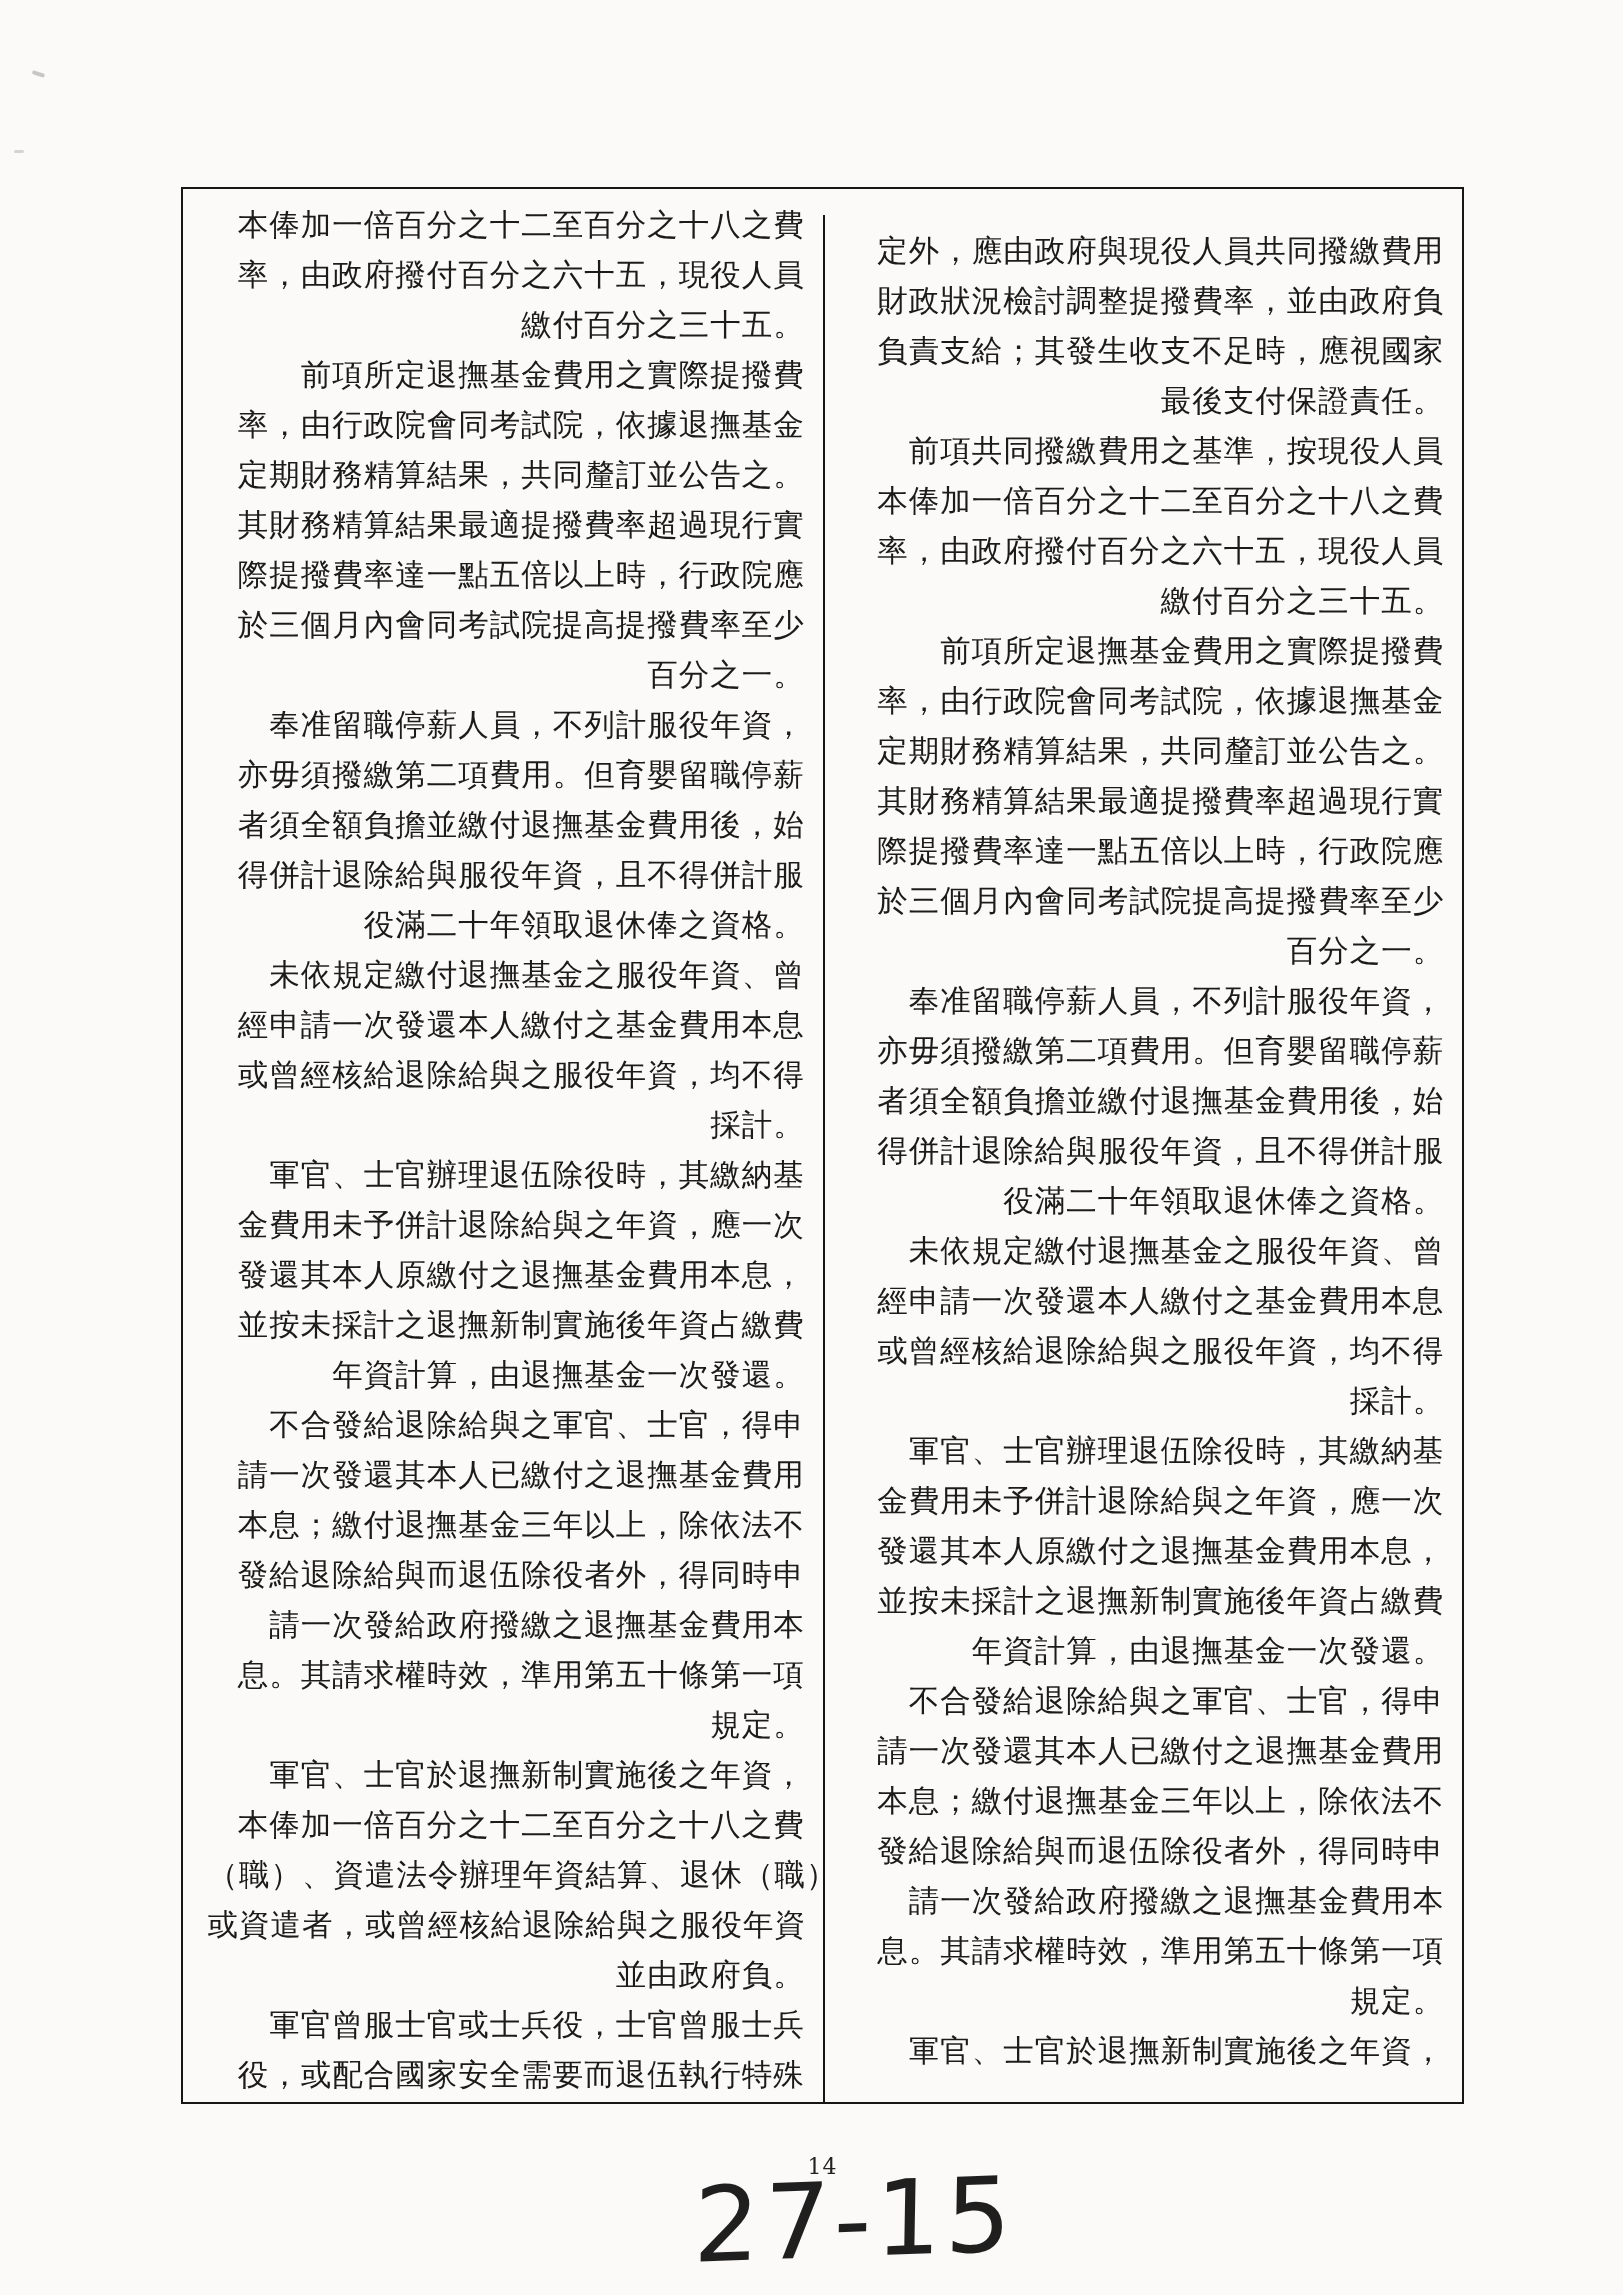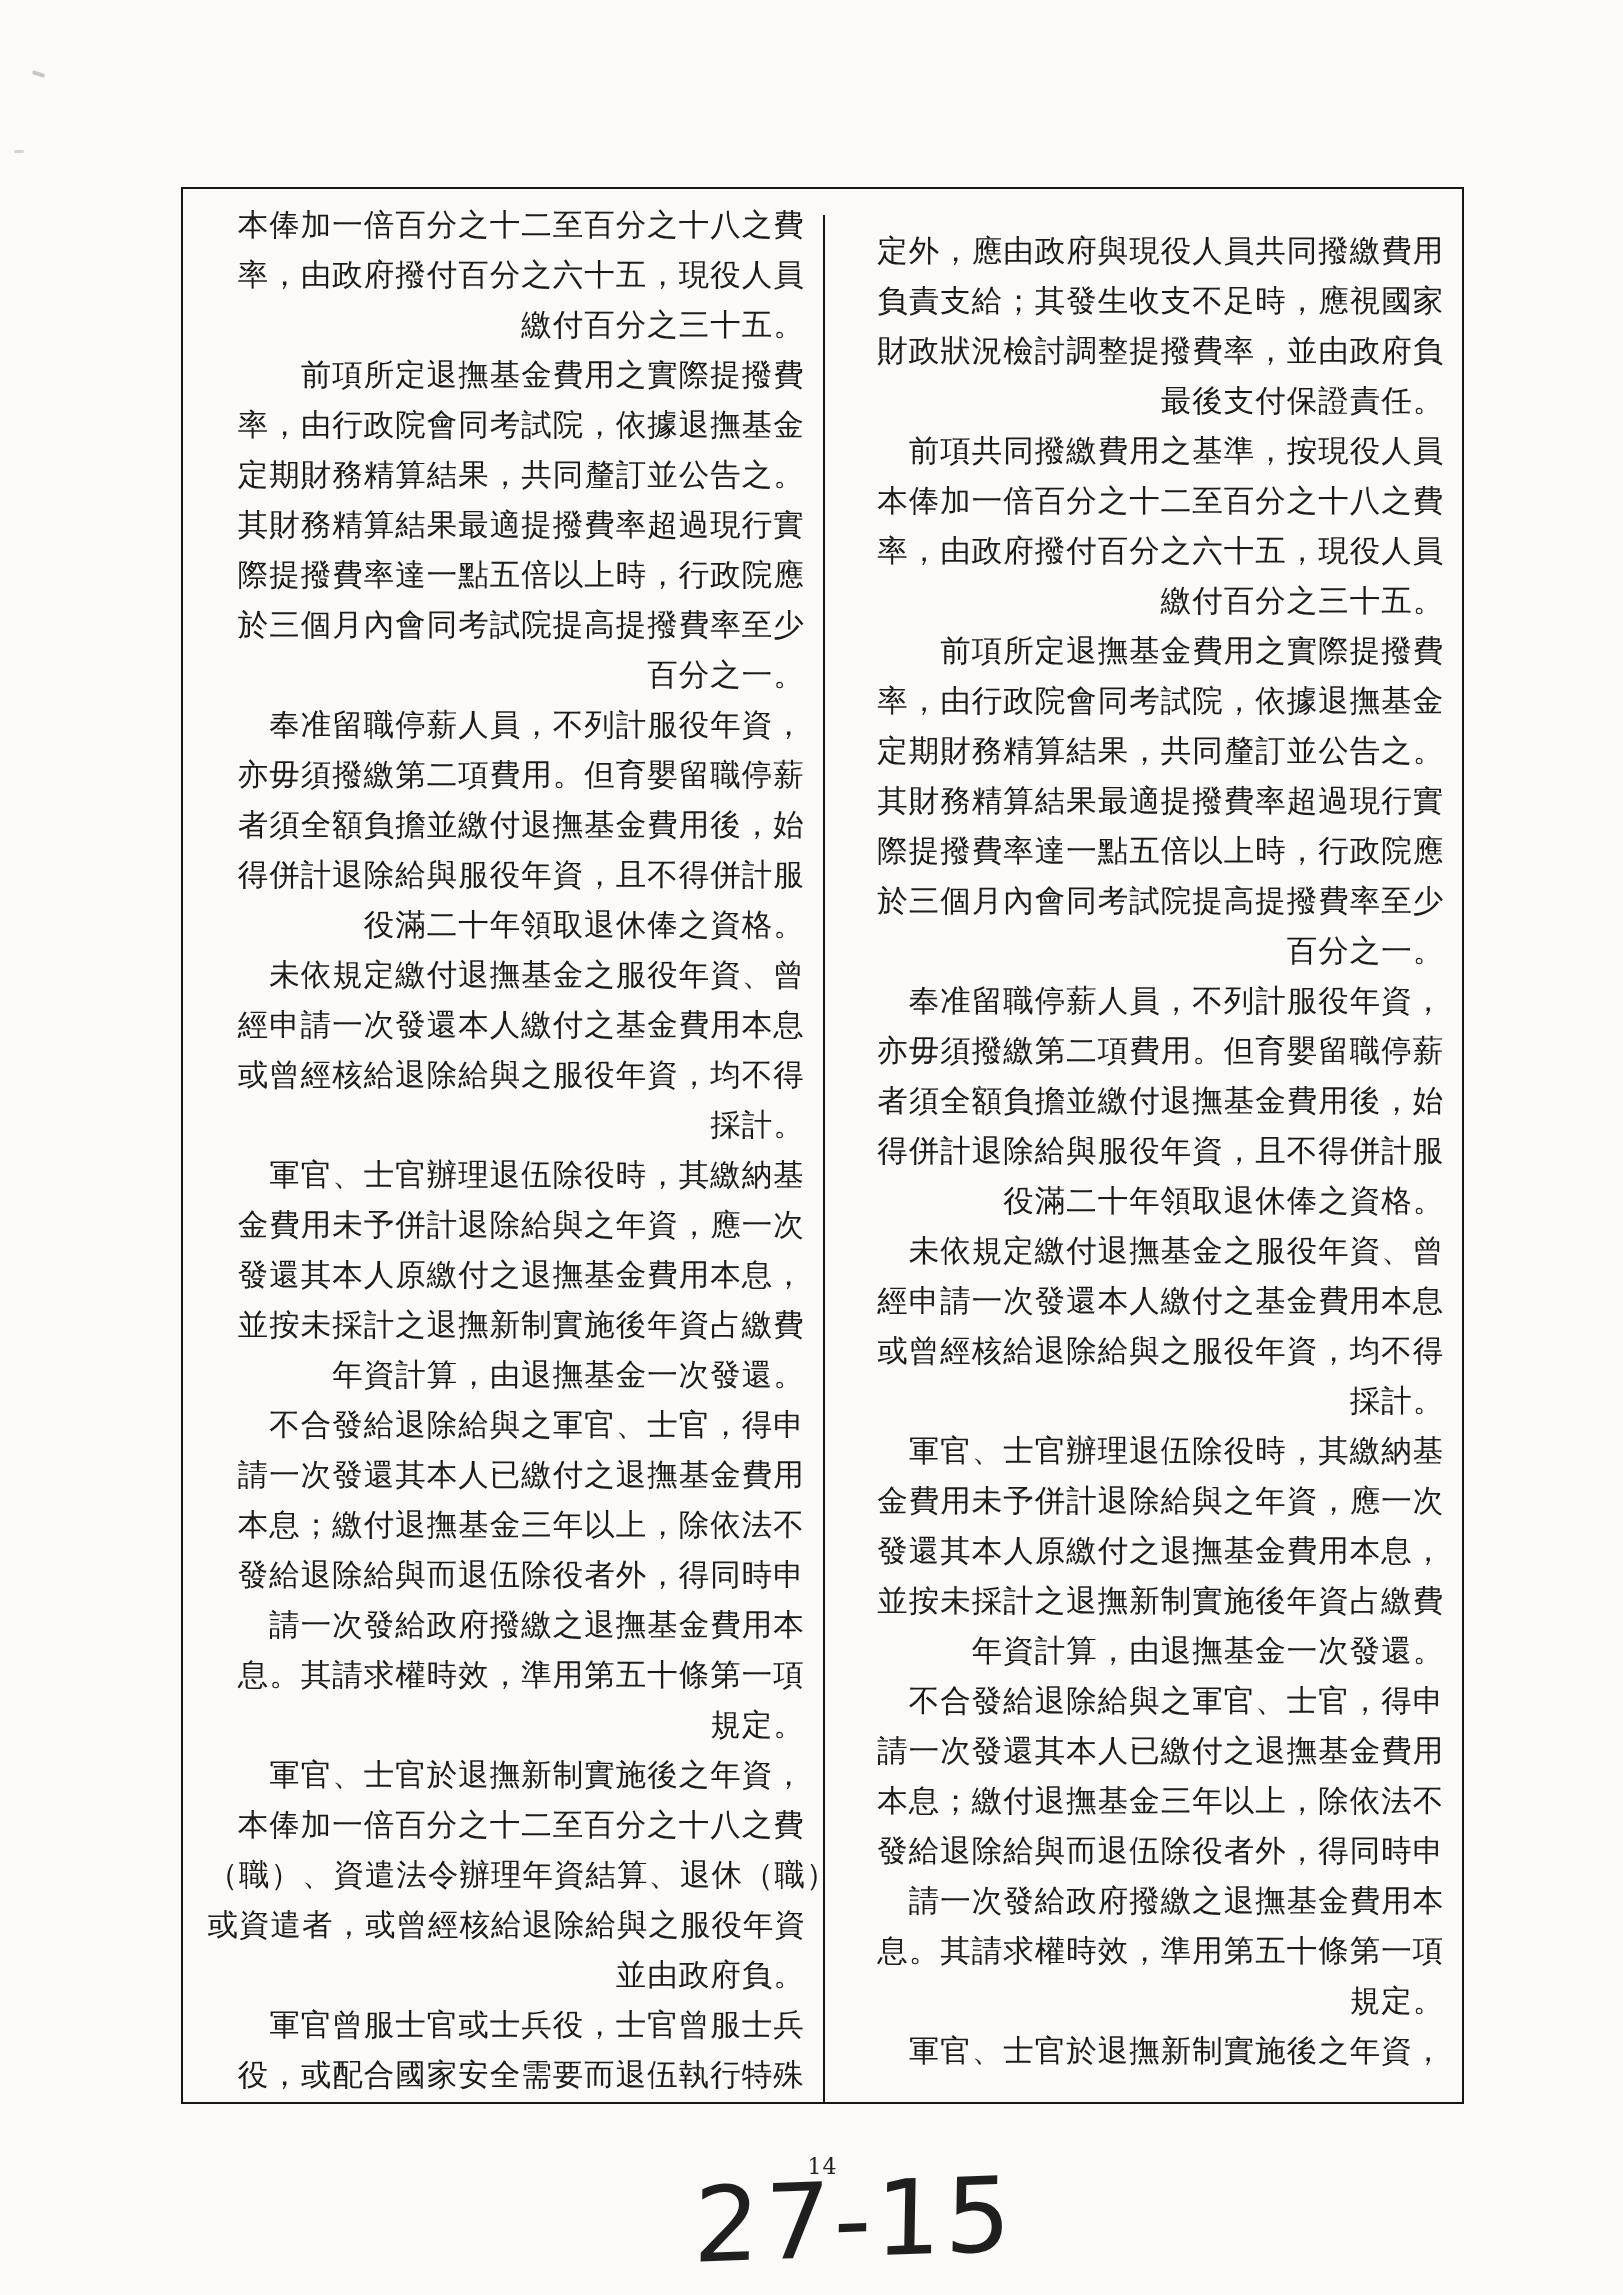--- a/index.html
+++ b/index.html
@@ -125,22 +125,22 @@
         <div class="text-line">　軍官、士官於退撫新制實施後之年資，</div>
         <div class="text-line">本俸加一倍百分之十二至百分之十八之費</div>
         <div class="text-line">（職）、資遣法令辦理年資結算、退休（職）</div>
         <div class="text-line">或資遣者，或曾經核給退除給與之服役年資</div>
         <div class="text-line">並由政府負。</div>
         <div class="text-line">　軍官曾服士官或士兵役，士官曾服士兵</div>
         <div class="text-line">役，或配合國家安全需要而退伍執行特殊</div>
       </div>
     <div class="col col-right">
         <div class="text-line">定外，應由政府與現役人員共同撥繳費用</div>
+        <div class="text-line">財政狀況檢討調整提撥費率，並由政府負</div>
         <div class="text-line">負責支給；其發生收支不足時，應視國家</div>
-        <div class="text-line">財政狀況檢討調整提撥費率，並由政府負</div>
         <div class="text-line">最後支付保證責任。</div>
         <div class="text-line">　前項共同撥繳費用之基準，按現役人員</div>
         <div class="text-line">本俸加一倍百分之十二至百分之十八之費</div>
         <div class="text-line">率，由政府撥付百分之六十五，現役人員</div>
         <div class="text-line">繳付百分之三十五。</div>
         <div class="text-line">　前項所定退撫基金費用之實際提撥費</div>
         <div class="text-line">率，由行政院會同考試院，依據退撫基金</div>
         <div class="text-line">定期財務精算結果，共同釐訂並公告之。</div>
         <div class="text-line">其財務精算結果最適提撥費率超過現行實</div>
         <div class="text-line">際提撥費率達一點五倍以上時，行政院應</div>

